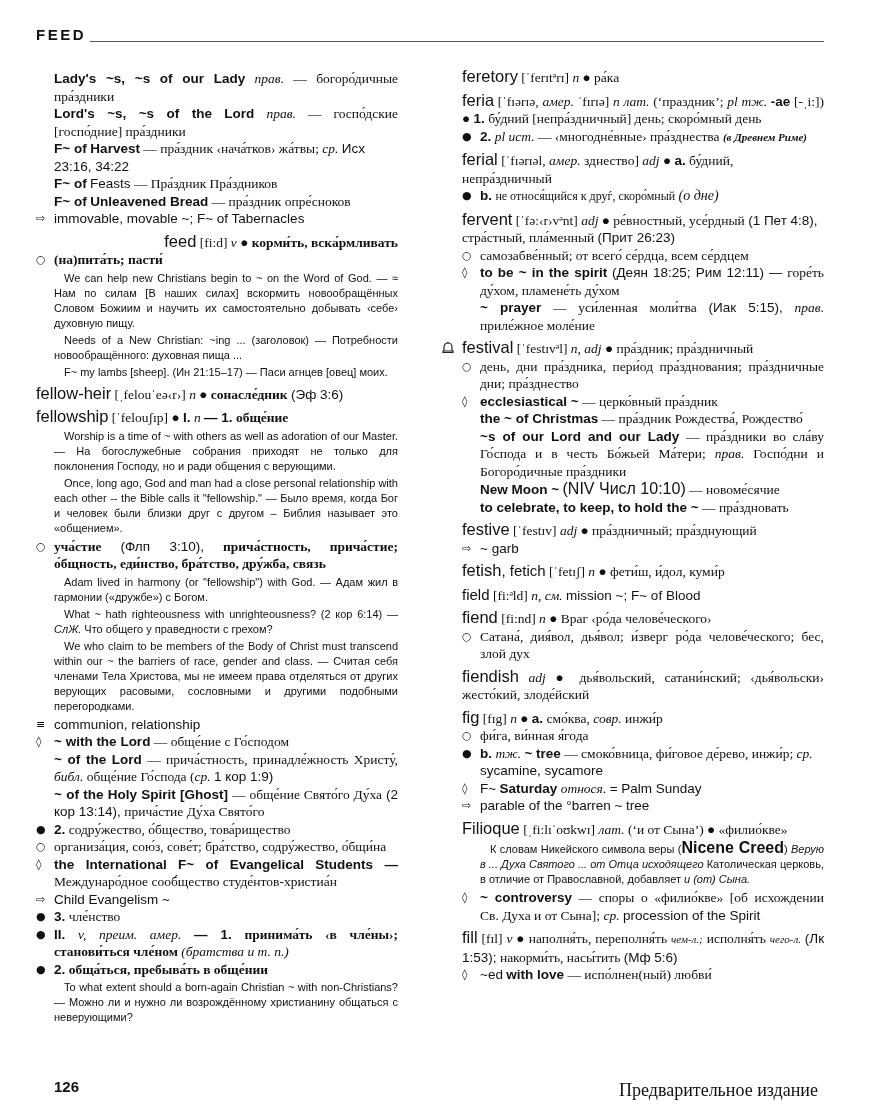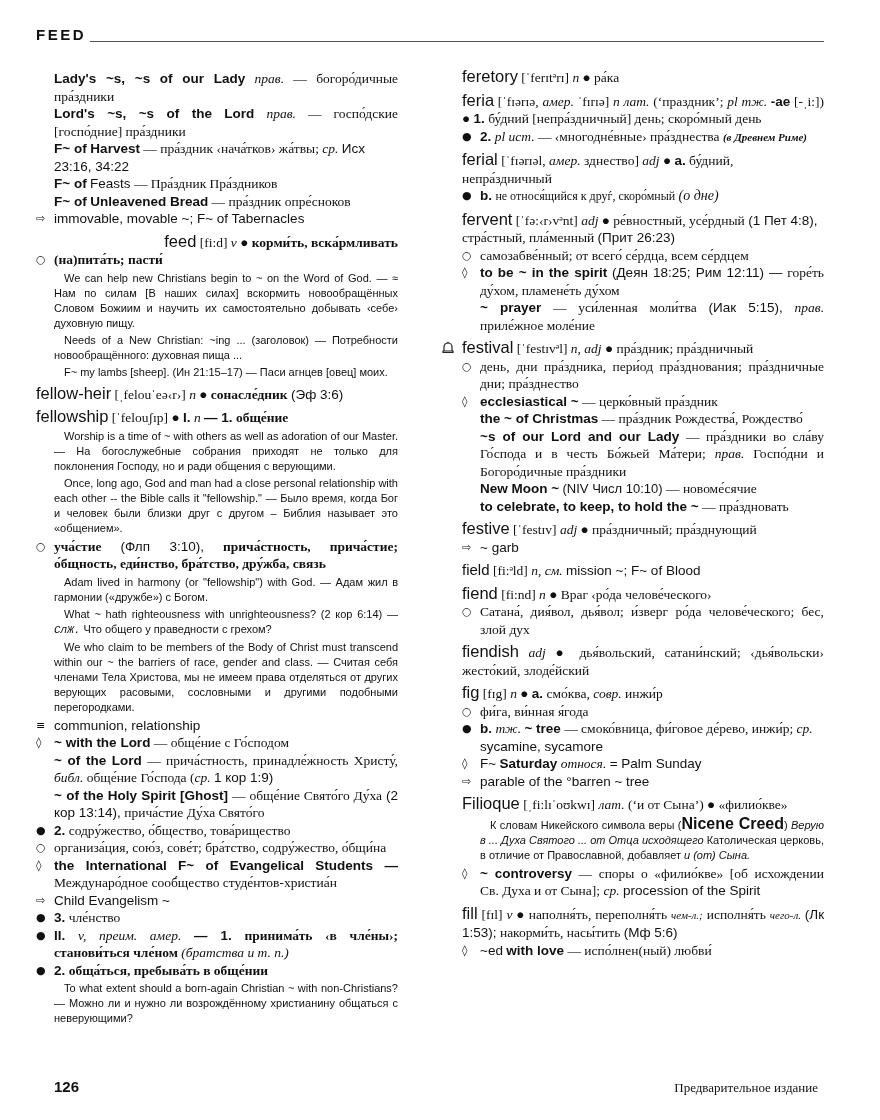--- a/index.html
+++ b/index.html
@@ -12,24 +12,24 @@
   .col.right { left: 462px; width: 362px; top: 68px; }
   .line { position: relative; padding-left: 18px; margin: 0; font-family: "Liberation Serif", serif; font-size: 13.5px; line-height: 17.5px; }
   .line .m { position: absolute; left: 0; top: 0; width: 14px; text-align: left; font-family: "DejaVu Sans", sans-serif; font-size: 11px; }
   .hw { font-family: "Liberation Sans", sans-serif; font-weight: normal; font-size: 16.5px; }
   .entry { margin-top: 5px; }
   .entry > .first { padding-left: 0; text-align: right; }
   .b { font-family: "Liberation Sans", sans-serif; font-weight: bold; }
   .s { font-family: "Liberation Sans", sans-serif; }
   .i { font-style: italic; }
   .ex { font-family: "Liberation Sans", sans-serif; font-size: 11px; line-height: 15px; padding-left: 18px; text-indent: 10px; text-align: justify; margin: 2px 0 2px 0; }
-  .ex .i { font-family: Liberation Mono, monospace; }
+  .ex .i { font-family: Liberation Sans, sans-serif; }
   .just { text-align: justify; }
   .pagenum { position: absolute; left: 54px; top: 1078px; font-family: "Liberation Sans", sans-serif; font-weight: bold; font-size: 15px; }
-  .edition { position: absolute; right: 62px; top: 1080px; font-family: "Liberation Serif", serif; font-size: 13px; margin-left: 11px; }
+  .edition { position: absolute; right: 62px; top: 1080px; font-family: "Liberation Serif", serif; font-size: 18px; margin-left: 11px; }
   .bell { position: absolute; left: -22px; top: 1px; }
 </style>
 </head>
 <body>
 
 <div class="header">
   <span class="runhead">FEED</span>
   <div class="rule"></div>
 </div>
 
@@ -105,29 +105,32 @@
       <svg width="16" height="16" viewBox="0 0 16 16">
           <path d="M4 11 V7 a4 4 0 0 1 8 0 V11 Z M3 11 H13 V12.5 H3 Z" fill="none" stroke="#222" stroke-width="1.2"></path>
           <circle cx="8" cy="2.5" r="0.8" fill="#222"></circle>
         </svg>
     </span>
     <p class="line" style="padding-left:0"><span class="hw">festival</span> <span>[ˈfestɪvᵊl]</span> <span class="i">n, adj</span> <span>●</span> <span>пра́здник; пра́здничный</span></p>
     <p class="line just"><span class="m">○</span><span>день, дни пра́здника, пери́од пра́зднования; пра́здничные дни; пра́зднество</span></p>
     <p class="line"><span class="m">◊</span><span class="b">ecclesiastical ~</span> <span>— церко́вный пра́здник</span></p>
     <p class="line just"><span class="b">the ~ of Christmas</span> <span>— пра́здник Рождества́, Рождество́</span></p>
     <p class="line just"><span class="b">~s of our Lord and our Lady</span> <span>— пра́здники во сла́ву Го́спода и в честь Бо́жьей Ма́тери;</span> <span class="i">прав.</span> <span>Госпо́дни и Богоро́дичные пра́здники</span></p>
-    <p class="line"><span class="b">New Moon ~</span> <span class="s" style="font-size:13px">(NIV Числ 10:10)</span> <span>— новоме́сячие</span></p>
+    <p class="line"><span class="b">New Moon ~</span> <span class="s" style="font-size:16px">(NIV Числ 10:10)</span> <span>— новоме́сячие</span></p>
     <p class="line"><span class="b">to celebrate, to keep, to hold the ~</span> <span>— пра́зд­новать</span></p>
   </div>
 
   <div class="entry">
     <p class="line" style="padding-left:0"><span class="hw">festive</span> <span>[ˈfestɪv]</span> <span class="i">adj</span> <span>●</span> <span>пра́здничный; пра́зднующий</span></p>
     <p class="line"><span class="m">⇨</span><span class="s">~ garb</span></p>
   </div>
 
+  <div class="entry">
+    <p class="line" style="padding-left:0"><span class="hw">fetish</span><span class="s" style="font-size:15px">, fetich</span> <span>[ˈfetɪʃ]</span> <span class="i">n</span> <span>●</span> <span>фети́ш, и́дол, куми́р</span></p>
+  </div>
 
   <div class="entry">
     <p class="line" style="padding-left:0"><span class="s" style="font-size:15px">field</span> <span>[fi:ᵊld]</span> <span class="i">n,</span> <span class="i">см.</span> <span class="s">mission ~; F~ of Blood</span></p>
   </div>
 
   <div class="entry">
     <p class="line" style="padding-left:0"><span class="hw">fiend</span> <span>[fi:nd]</span> <span class="i">n</span> <span>●</span> <span>Враг ‹ро́да челове́ческого›</span></p>
     <p class="line just"><span class="m">○</span><span>Сатана́, дия́вол, дья́вол; и́зверг ро́да челове́ческого; бес, злой дух</span></p>
   </div>
 

